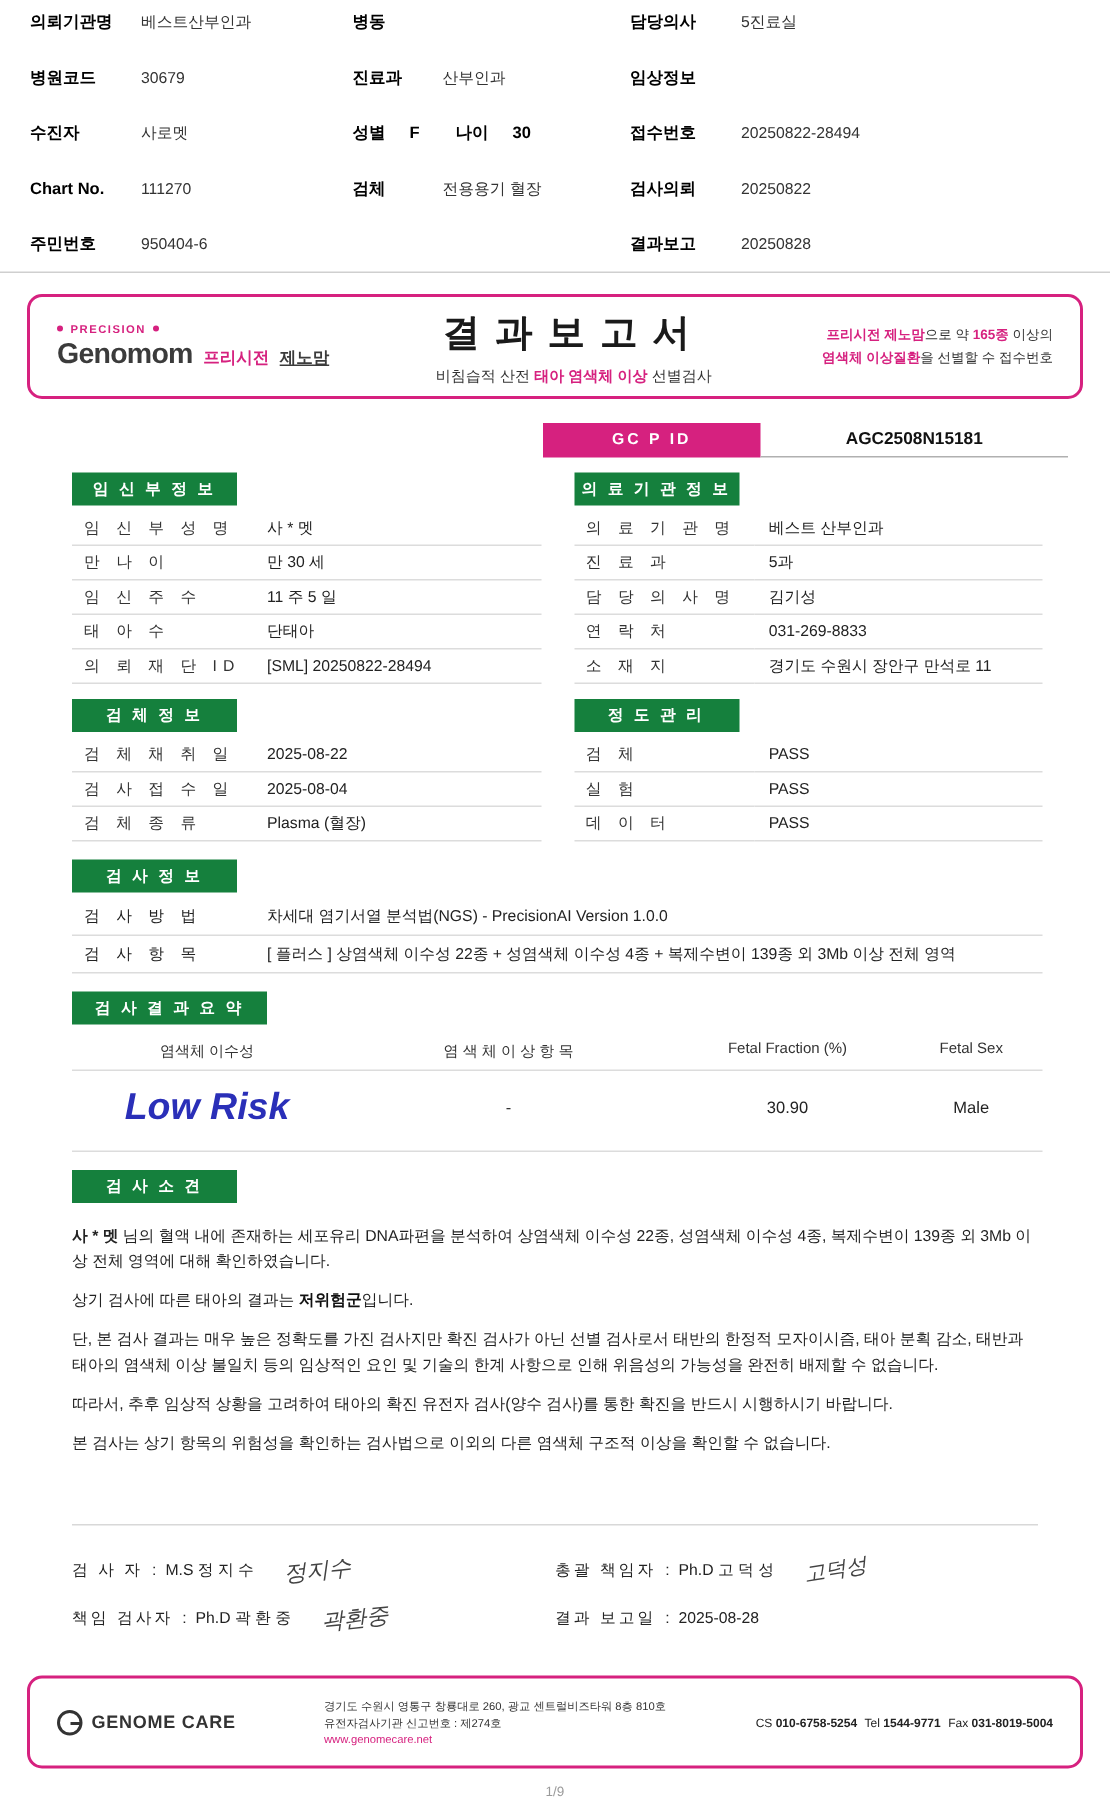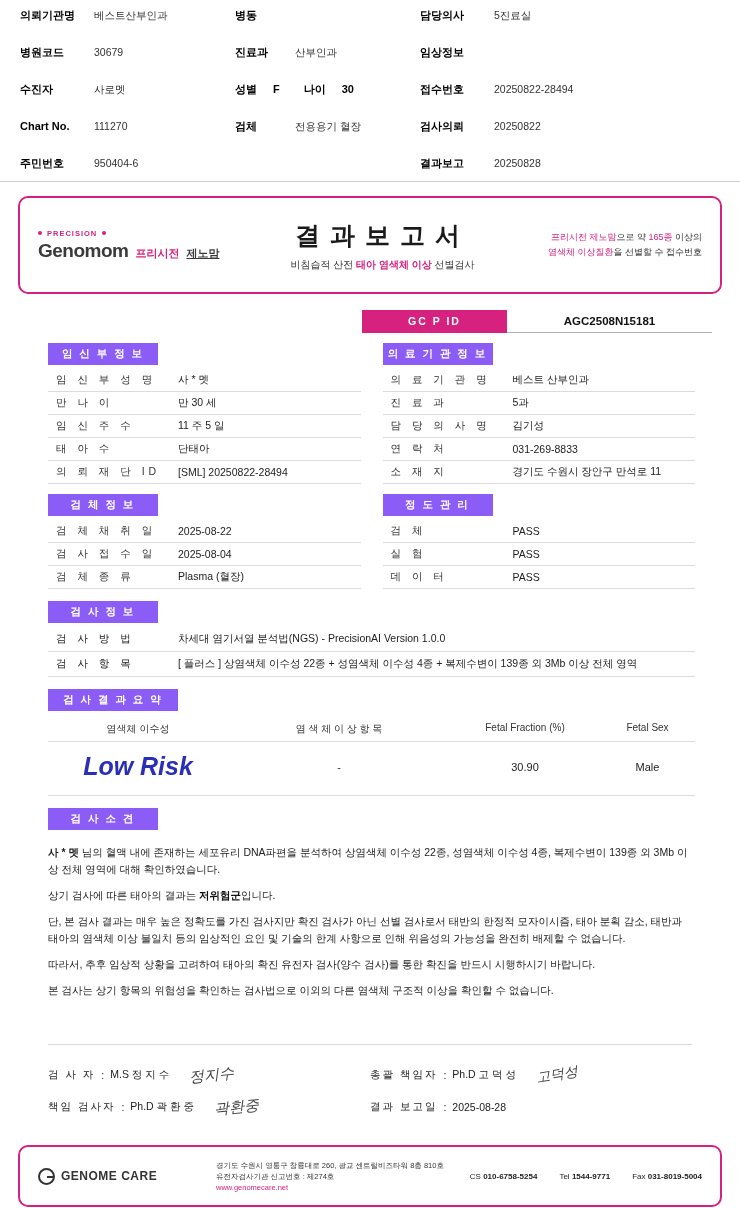--- a/index.html
+++ b/index.html
@@ -56,21 +56,21 @@
 
   
   .report-card {
     margin: 14px 18px 0 18px;
     border: 2px solid #d6217f;
     border-radius: 10px;
     padding: 27px 18px;
     display: flex;
     align-items: center;
     justify-content: space-between;
-    height: 98px;
+    height: 70px;
   }
   .brand { width: 200px; }
   .brand-top {
     display: flex; align-items: center; gap: 5px;
     font-size: 7.5px; color: #d6217f; font-weight: bold;
     letter-spacing: 1px;
     margin-bottom: 2px;
   }
   .dot { width: 4px; height: 4px; border-radius: 50%; background: #d6217f; display:inline-block;}
   .brand-name {
@@ -89,39 +89,39 @@
     font-size: 25px; font-weight: bold; letter-spacing: 10px; color: #1a1a1a;
   }
   .report-center .sub {
     margin-top: 6px; font-size: 10px; color: #333;
   }
   .report-center .sub .hl { color: #d6217f; font-weight: bold; }
 
   .report-right {
     width: 175px; text-align: right; font-size: 9px; line-height: 15px; color: #333;
   }
-  .report-right .hl { color: #d6217f; font-weight: normal; }
+  .report-right .hl { color: #d6217f; font-weight: bold; }
 
   
   .gcpid-row {
     display: flex; justify-content: flex-end;
     margin: 16px 28px 0 0;
   }
   .gcpid-label {
     background: #d6217f; color: #fff; font-size: 10.5px; font-weight: bold;
     padding: 5px 0; width: 145px; text-align: center; letter-spacing: 2px;
   }
   .gcpid-val {
     width: 205px; text-align: center; font-size: 11.5px; font-weight: bold;
     color: #111; border-bottom: 1px solid #b0b0b0; padding: 5px 0;
   }
 
   
   .sect-tag {
-    background: #8b5cf6; color: #fff; font-size: 10.5px; font-weight: bold;
+    background: #15803d; color: #fff; font-size: 10.5px; font-weight: bold;
     padding: 4px 0; width: 110px; text-align: center; letter-spacing: 2px;
   }
 
   .two-col {
     display: flex; gap: 22px;
     margin: 10px 45px 0 48px;
   }
   .col { flex: 1; }
 
   table.kv { width: 100%; border-collapse: collapse; margin-top: 4px; }
@@ -198,21 +198,21 @@
     width: 17px; height: 17px; border-radius: 50%;
     border: 2px solid #333; position: relative;
   }
   .gc-mark::after{
     content:""; position:absolute; width:7px; height:2px; background:#333;
     right:-1px; top:6px;
   }
   .gc-text { font-size: 12px; font-weight: bold; color: #333; letter-spacing: 0.5px; }
   .addr { font-size: 7.5px; color: #333; line-height: 11px; flex: 1; }
   .addr .url { color: #d6217f; }
-  .contact { font-size: 8px; color: #222; display:flex; gap: 22px; white-space: nowrap;}
+  .contact { font-size: 8px; color: #222; display:flex; gap: 5px; white-space: nowrap;}
   .contact b { font-weight: bold; }
 
   .page-num { text-align: center; font-size: 9px; color: #9a9a9a; padding: 10px 0 14px; }
 </style>
 </head>
 <body>
 
 <div class="page">
 
 

